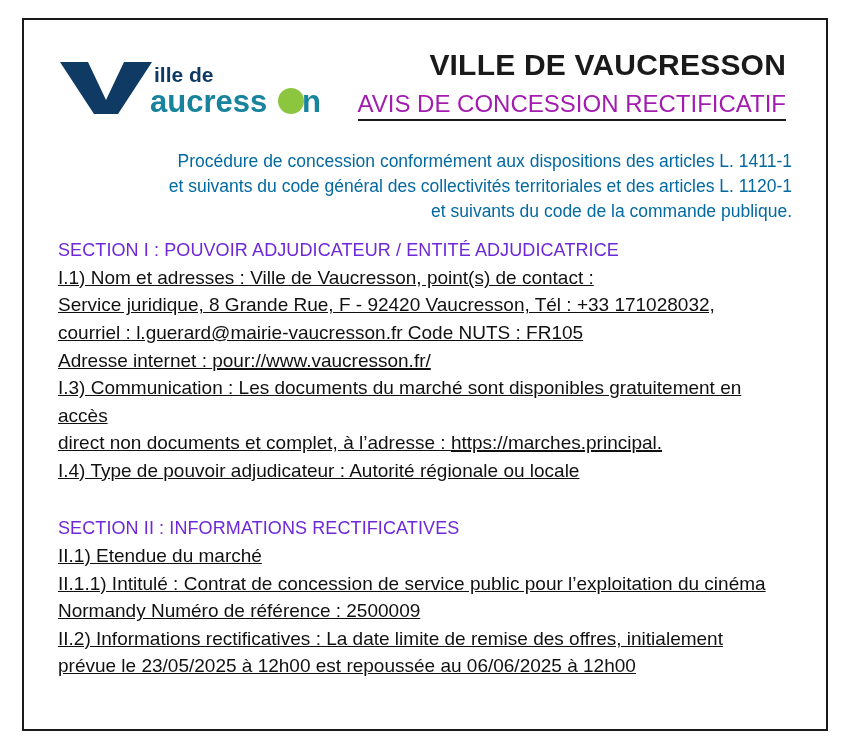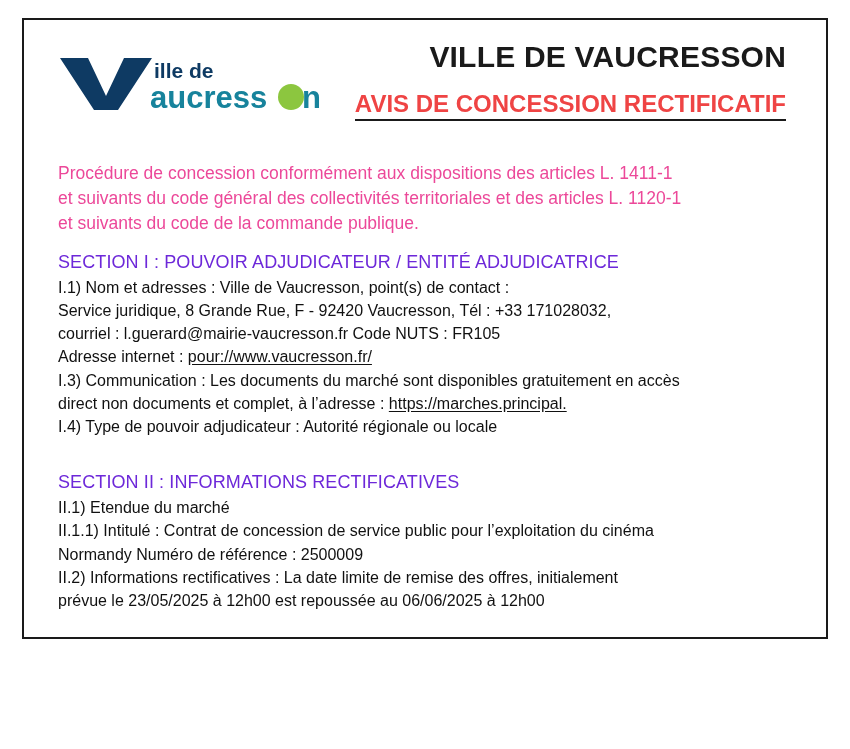--- a/index.html
+++ b/index.html
@@ -17,23 +17,23 @@
   .page {
     position: relative;
     width: 850px;
     height: 749px;
     box-sizing: border-box;
     padding: 18px 22px;
   }
   .notice {
     box-sizing: border-box;
     width: 806px;
-    height: 621px;
+    height: 713px;
     border: 2px solid #1a1a1a;
-    padding: 20px 34px 10px 34px;
+    padding: 28px 34px 10px 34px;
     position: relative;
   }
 
   
   .header {
     display: flex;
     align-items: center;
     gap: 18px;
     padding-bottom: 6px;
   }
@@ -52,53 +52,54 @@
   }
   .title-main {
     font-size: 30px;
     font-weight: bold;
     letter-spacing: 0.2px;
     line-height: 1.12;
     color: #1a1a1a;
   }
   .title-sub {
     font-size: 24px;
-    font-weight: bold;
+    font-weight: normal;
     line-height: 1.2;
-    color: #ef4444;
+    color: #a21caf;
     display: inline-block;
     border-bottom: 2px solid #1a1a1a;
     padding-bottom: 1px;
-    margin-top: 16px;
+    margin-top: 8px;
   }
 
   
   .intro {
-    text-align: left;
+    text-align: right;
     font-size: 17.5px;
     line-height: 1.42;
-    margin-top: 34px;
+    margin-top: 22px;
     margin-bottom: 14px;
-    color: #ec4899;
+    color: #0369a1;
   }
   .intro div { white-space: nowrap; }
 
   
   .section-head {
     color: #6d28d9;
     font-weight: normal;
     font-size: 18px;
     margin-top: 16px;
     margin-bottom: 3px;
     letter-spacing: 0.1px;
   }
   .line {
-    font-size: 16px;
+    font-size: 19px;
     line-height: 1.45;
     color: #111;
+    text-decoration: underline;
   }
   .line a, .link {
     color: #111;
     text-decoration: underline;
     text-underline-offset: 2px;
   }
   .gap {
     height: 18px;
   }
 </style>

